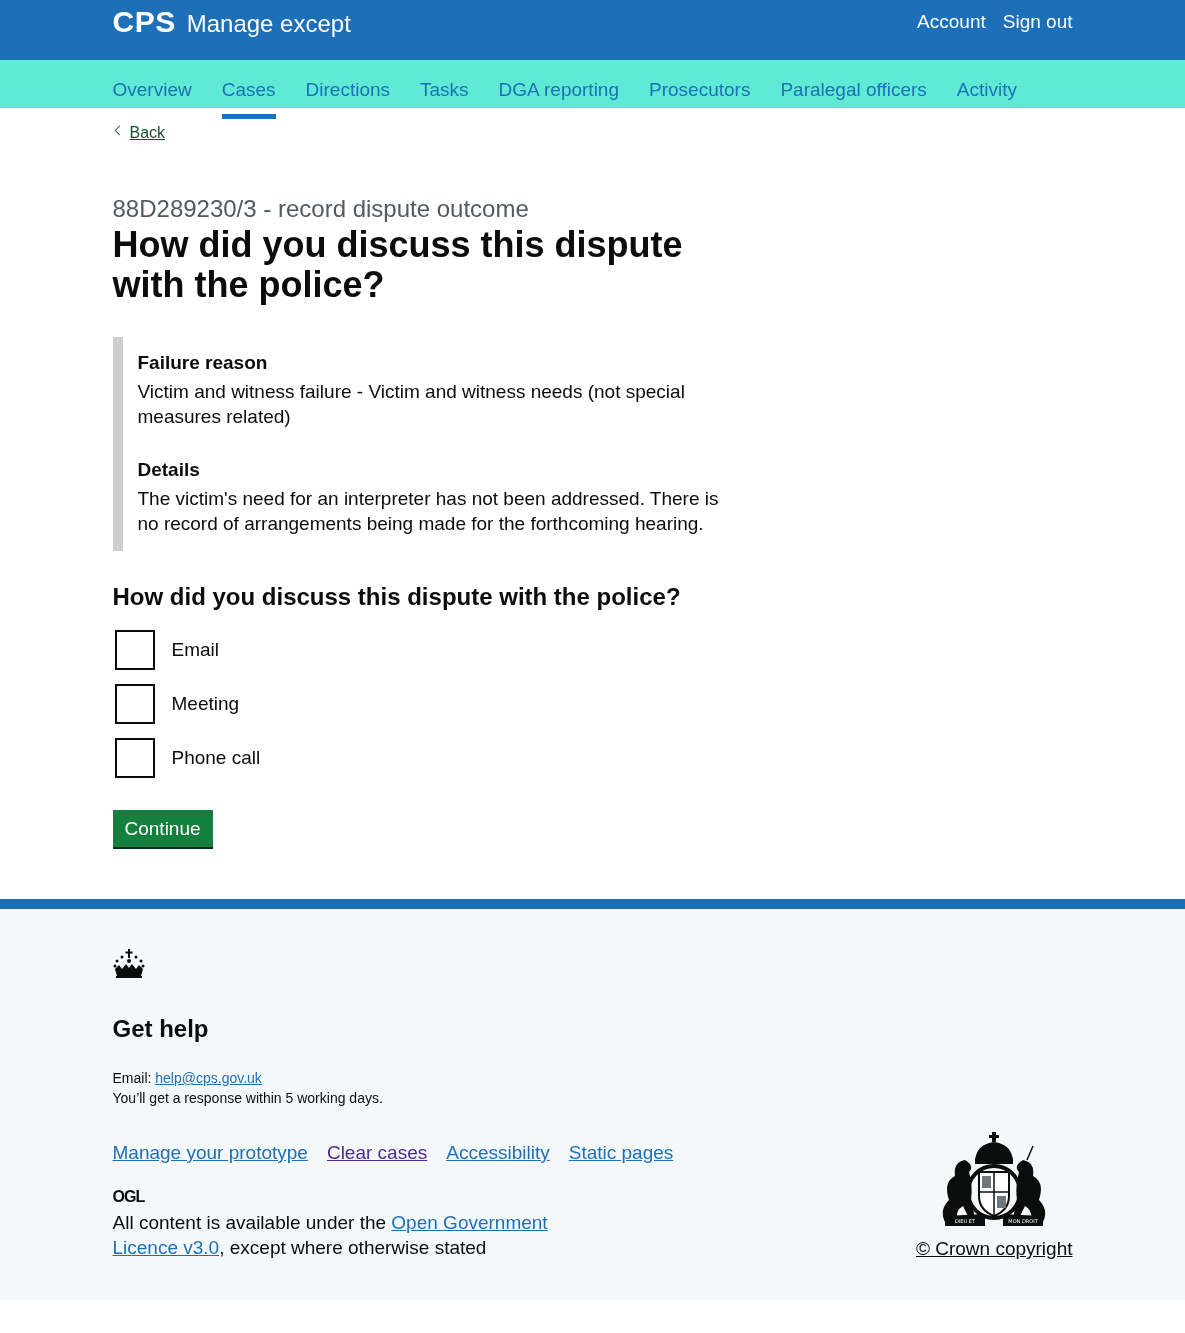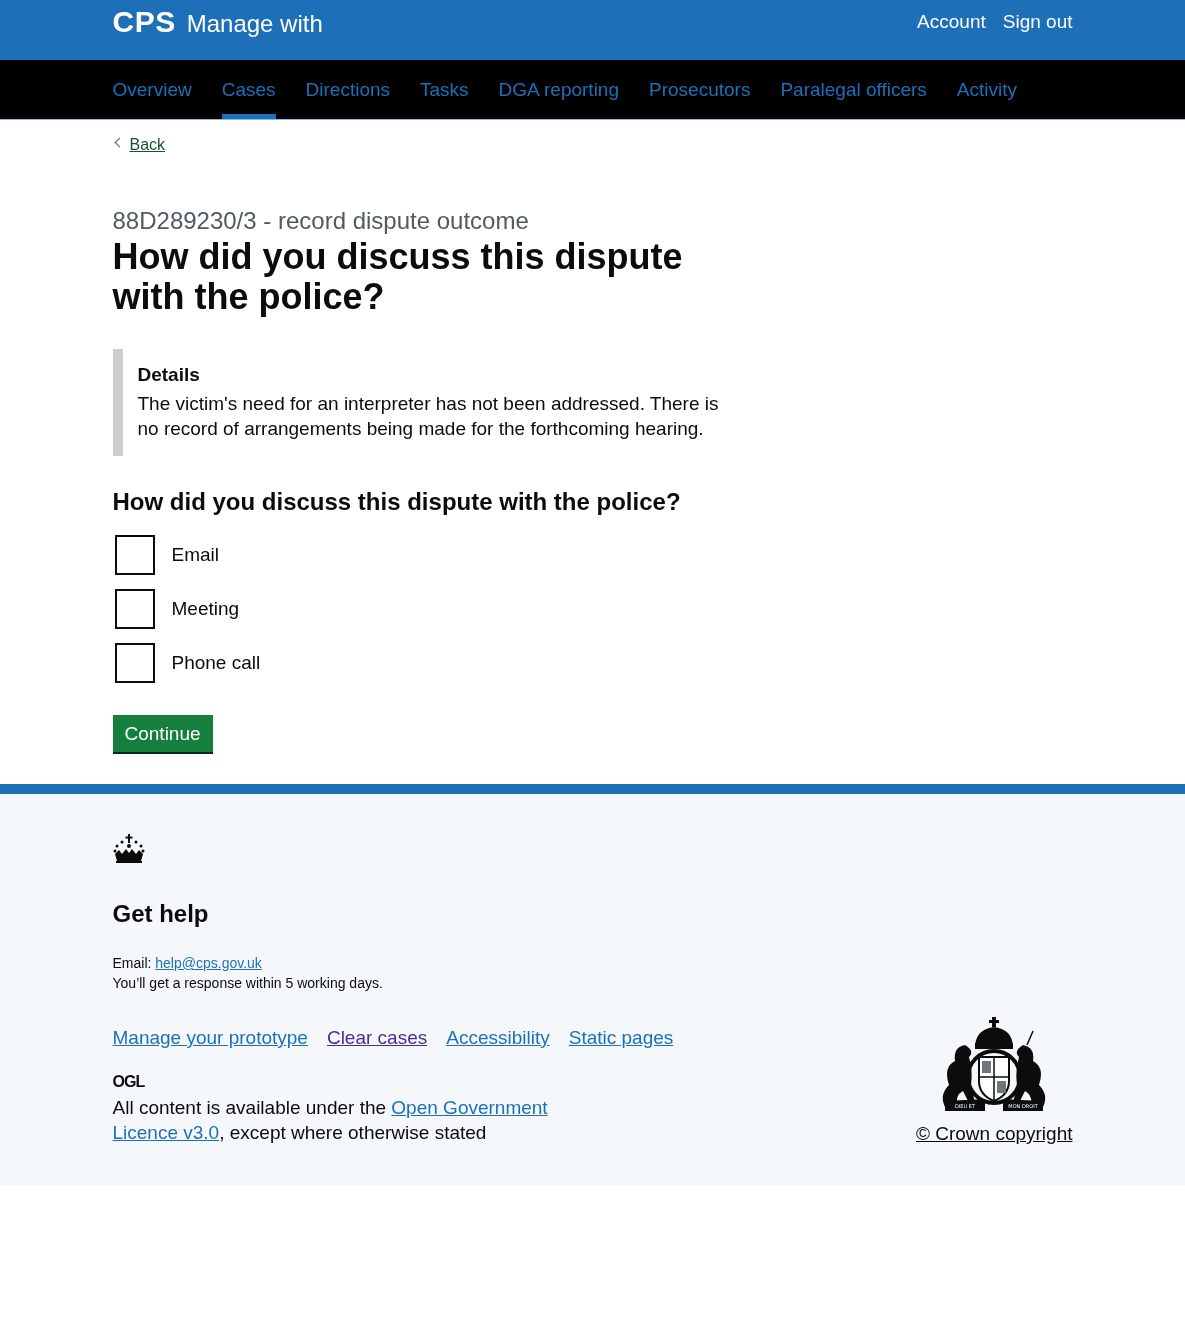--- a/index.html
+++ b/index.html
@@ -10,21 +10,21 @@
     
     .header { background: #1d70b8; height: 60px; }
     .header .container { height: 44px; display: flex; align-items: center; justify-content: space-between; }
     .brand { display: flex; align-items: baseline; color: #fff; }
     .brand-logo { font-weight: bold; font-size: 30px; letter-spacing: 0.5px; margin-right: 11px; }
     .brand-service { font-size: 24px; }
     .header-nav { display: flex; gap: 17px; }
     .header-nav a { color: #fff; text-decoration: none; font-size: 19px; }
 
     
-    .primary-nav { background: #000000; border-bottom: 1px solid #8eb8dc; height: 60px; }
+    .primary-nav { background: #5eead4; border-bottom: 1px solid #8eb8dc; height: 48px; }
     .primary-nav .container { display: flex; height: 59px; }
     .primary-nav a { color: #1d70b8; font-size: 19px; text-decoration: none; margin-right: 30px; height: 59px; line-height: 59px; position: relative; display: block; }
     .primary-nav a.active::after { content: ""; position: absolute; left: 0; right: 0; bottom: 0; height: 5px; background: #1d70b8; }
 
     
     .back-link { display: inline-flex; align-items: center; margin-top: 16px; font-size: 16px; color: #14532d; text-decoration: none; }
     .back-link .chev { display: inline-block; width: 7px; height: 7px; border-left: 1px solid #505a5f; border-bottom: 1px solid #505a5f; transform: rotate(45deg); margin-right: 7px; margin-left: 3px; margin-top: -6px; }
     .back-link span.lbl { text-decoration: underline; }
 
     .caption { margin-top: 53px; font-size: 24px; color: #505a5f; }
@@ -37,21 +37,21 @@
 
     .fieldset-legend { margin-top: 32px; font-size: 24px; font-weight: bold; }
     .checkboxes { margin-top: 19px; }
     .checkbox-item { display: flex; align-items: center; height: 40px; margin-bottom: 14px; }
     .checkbox-box { width: 40px; height: 40px; border: 2px solid #0b0c0c; background: #fff; margin-left: 2px; }
     .checkbox-label { font-size: 19px; margin-left: 17px; }
 
     .btn-continue { margin-top: 18px; display: inline-block; background: #15803d; color: #fff; font-size: 19px; border: none; padding: 8px 12px 7px; box-shadow: 0 2px 0 #002d18; font-family: "Liberation Sans", sans-serif; }
 
     
-    .footer { margin-top: 32px; border-top: 10px solid #1d70b8; background: #f4f8fb; padding-bottom: 40px; }
+    .footer { margin-top: 52px; border-top: 10px solid #1d70b8; background: #f4f8fb; padding-bottom: 40px; }
     .footer .container { padding-top: 40px; }
     .crown-small { width: 32px; height: 30px; }
     .footer h2 { margin-top: 32px; font-size: 24px; font-weight: bold; }
     .help-text { margin-top: 25px; font-size: 14px; line-height: 20px; }
     .help-text a { color: #1d70b8; }
     .footer-bottom { display: flex; justify-content: space-between; align-items: flex-end; margin-top: 22px; }
     .footer-links { display: flex; gap: 19px; }
     .footer-links a { color: #1d70b8; font-size: 19px; text-decoration: underline; }
     .footer-links a.visited { color: #4c2c92; }
     .ogl-logo { margin-top: 24px; font-weight: 900; font-size: 16px; letter-spacing: -1px; }
@@ -60,21 +60,21 @@
     .copyright-block { display: flex; flex-direction: column; align-items: center; }
     .copyright-block a { color: #0b0c0c; font-size: 19px; margin-top: 8px; }
   </style>
 </head>
 <body>
 
 <header class="header">
   <div class="container">
     <div class="brand">
       <span class="brand-logo">CPS</span>
-      <span class="brand-service">Manage with</span>
+      <span class="brand-service">Manage except</span>
     </div>
     <nav class="header-nav">
       <a href="#">Account</a>
       <a href="#">Sign out</a>
     </nav>
   </div>
 </header>
 
 <nav class="primary-nav">
   <div class="container">
@@ -92,20 +92,24 @@
 <main class="container">
   <a href="#" class="back-link">
     <span class="chev"></span>
     <span class="lbl">Back</span>
   </a>
 
   <div class="caption">88D289230/3 - record dispute outcome</div>
   <h1 class="title">How did you discuss this dispute with the police?</h1>
 
   <div class="inset">
+    <div class="block">
+      <h4>Failure reason</h4>
+      <p>Victim and witness failure - Victim and witness needs (not special measures related)</p>
+    </div>
     <div class="block">
       <h4>Details</h4>
       <p>The victim's need for an interpreter has not been addressed. There is no record of arrangements being made for the forthcoming hearing.</p>
     </div>
   </div>
 
   <div class="fieldset-legend">How did you discuss this dispute with the police?</div>
 
   <div class="checkboxes">
     <label class="checkbox-item">

